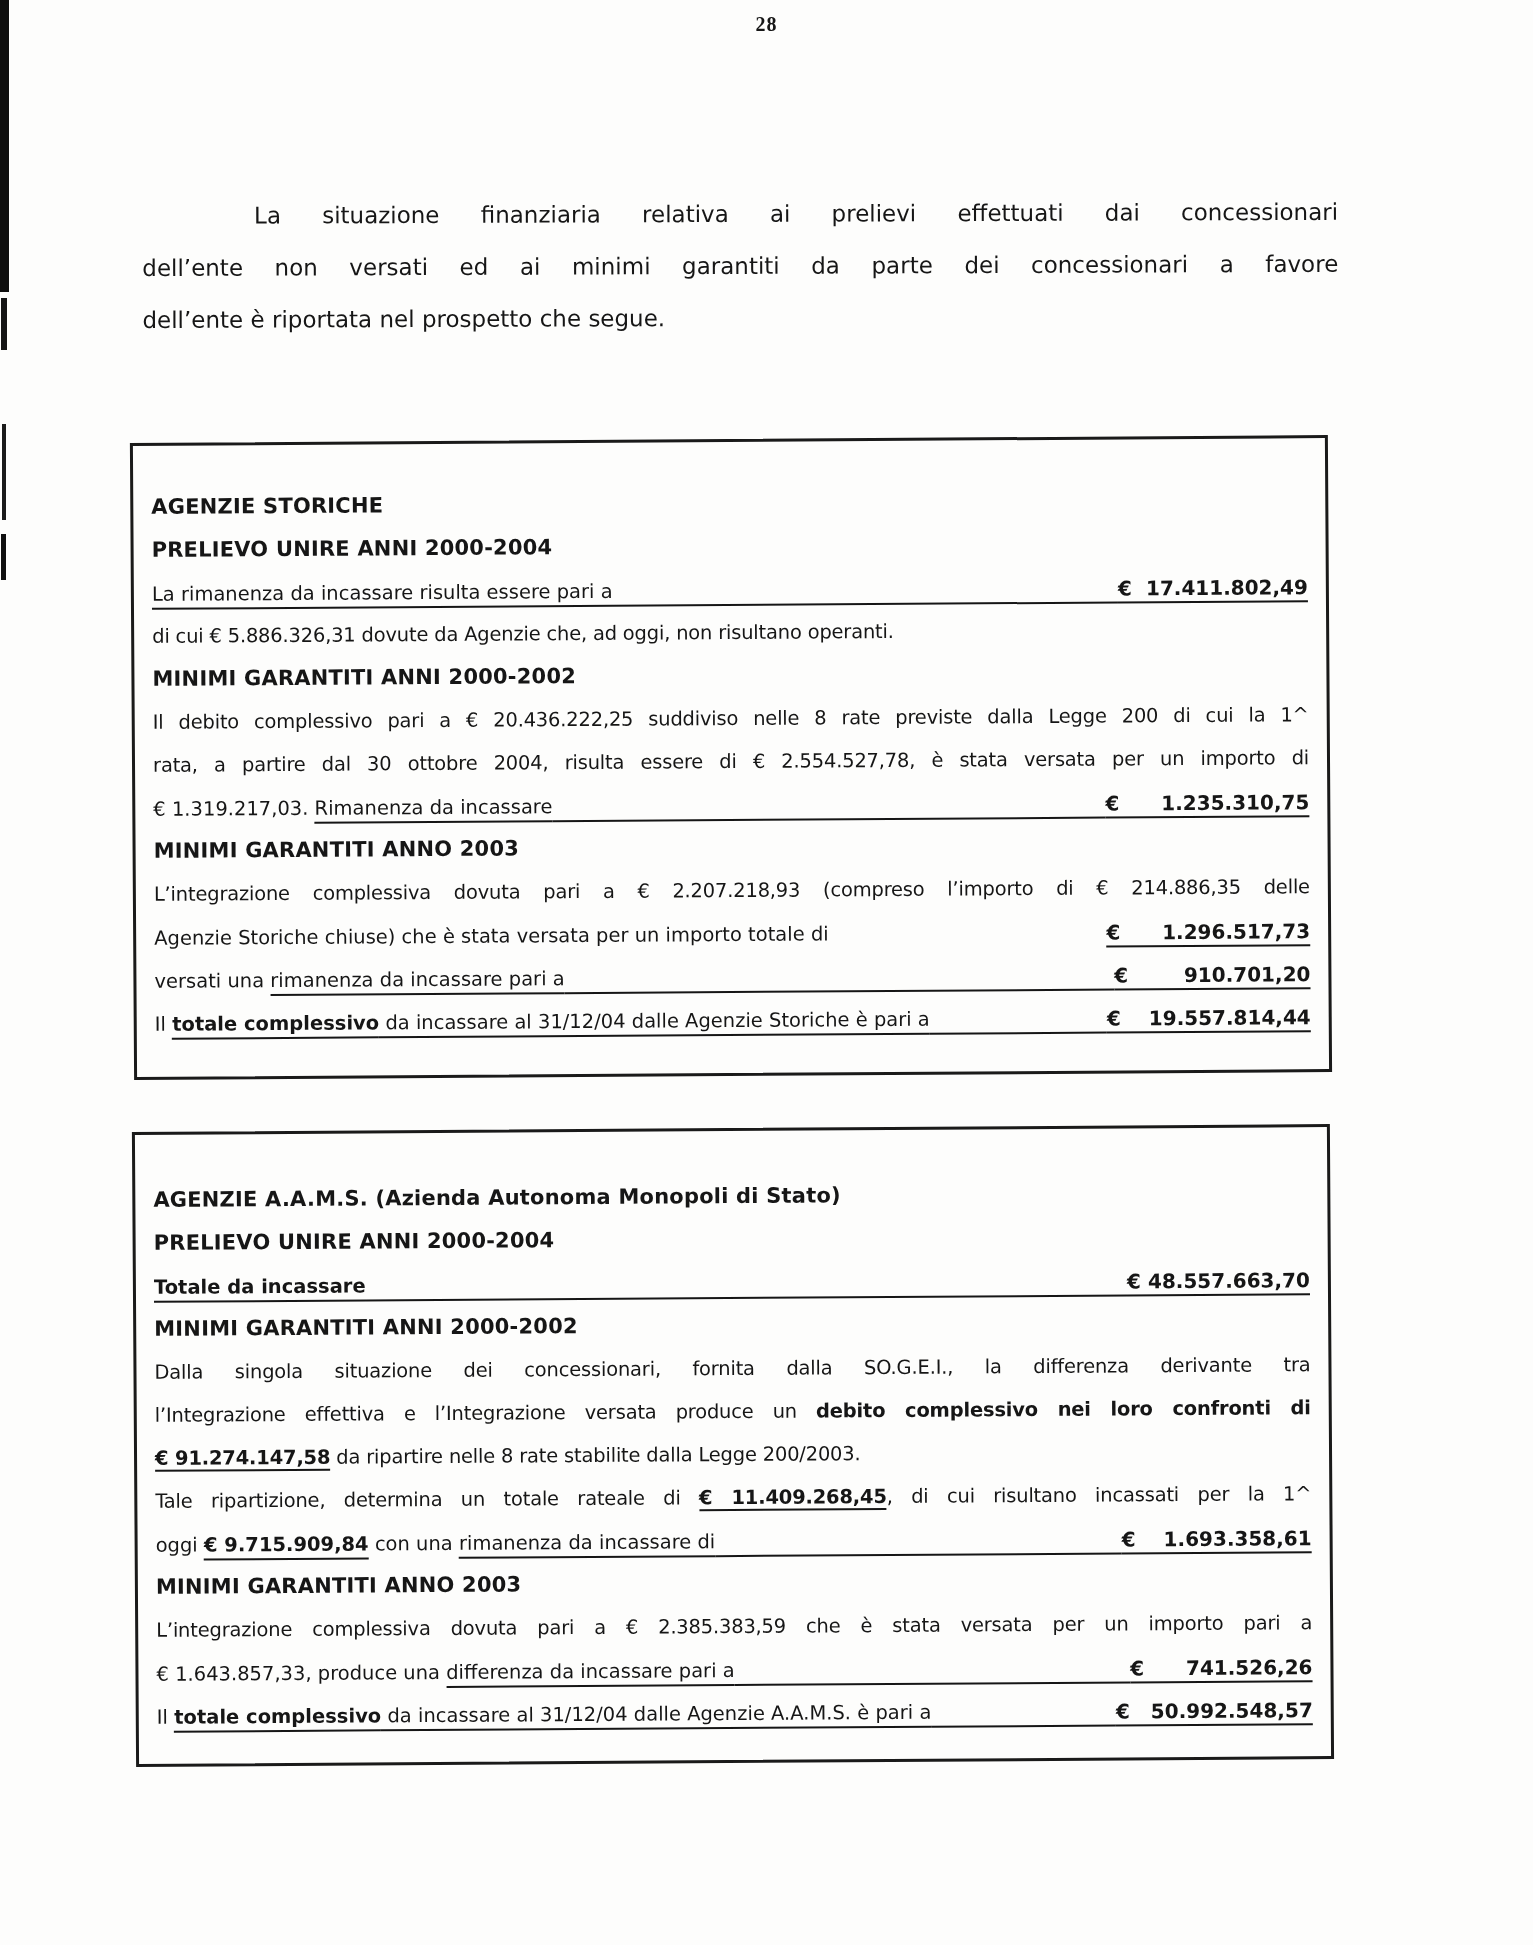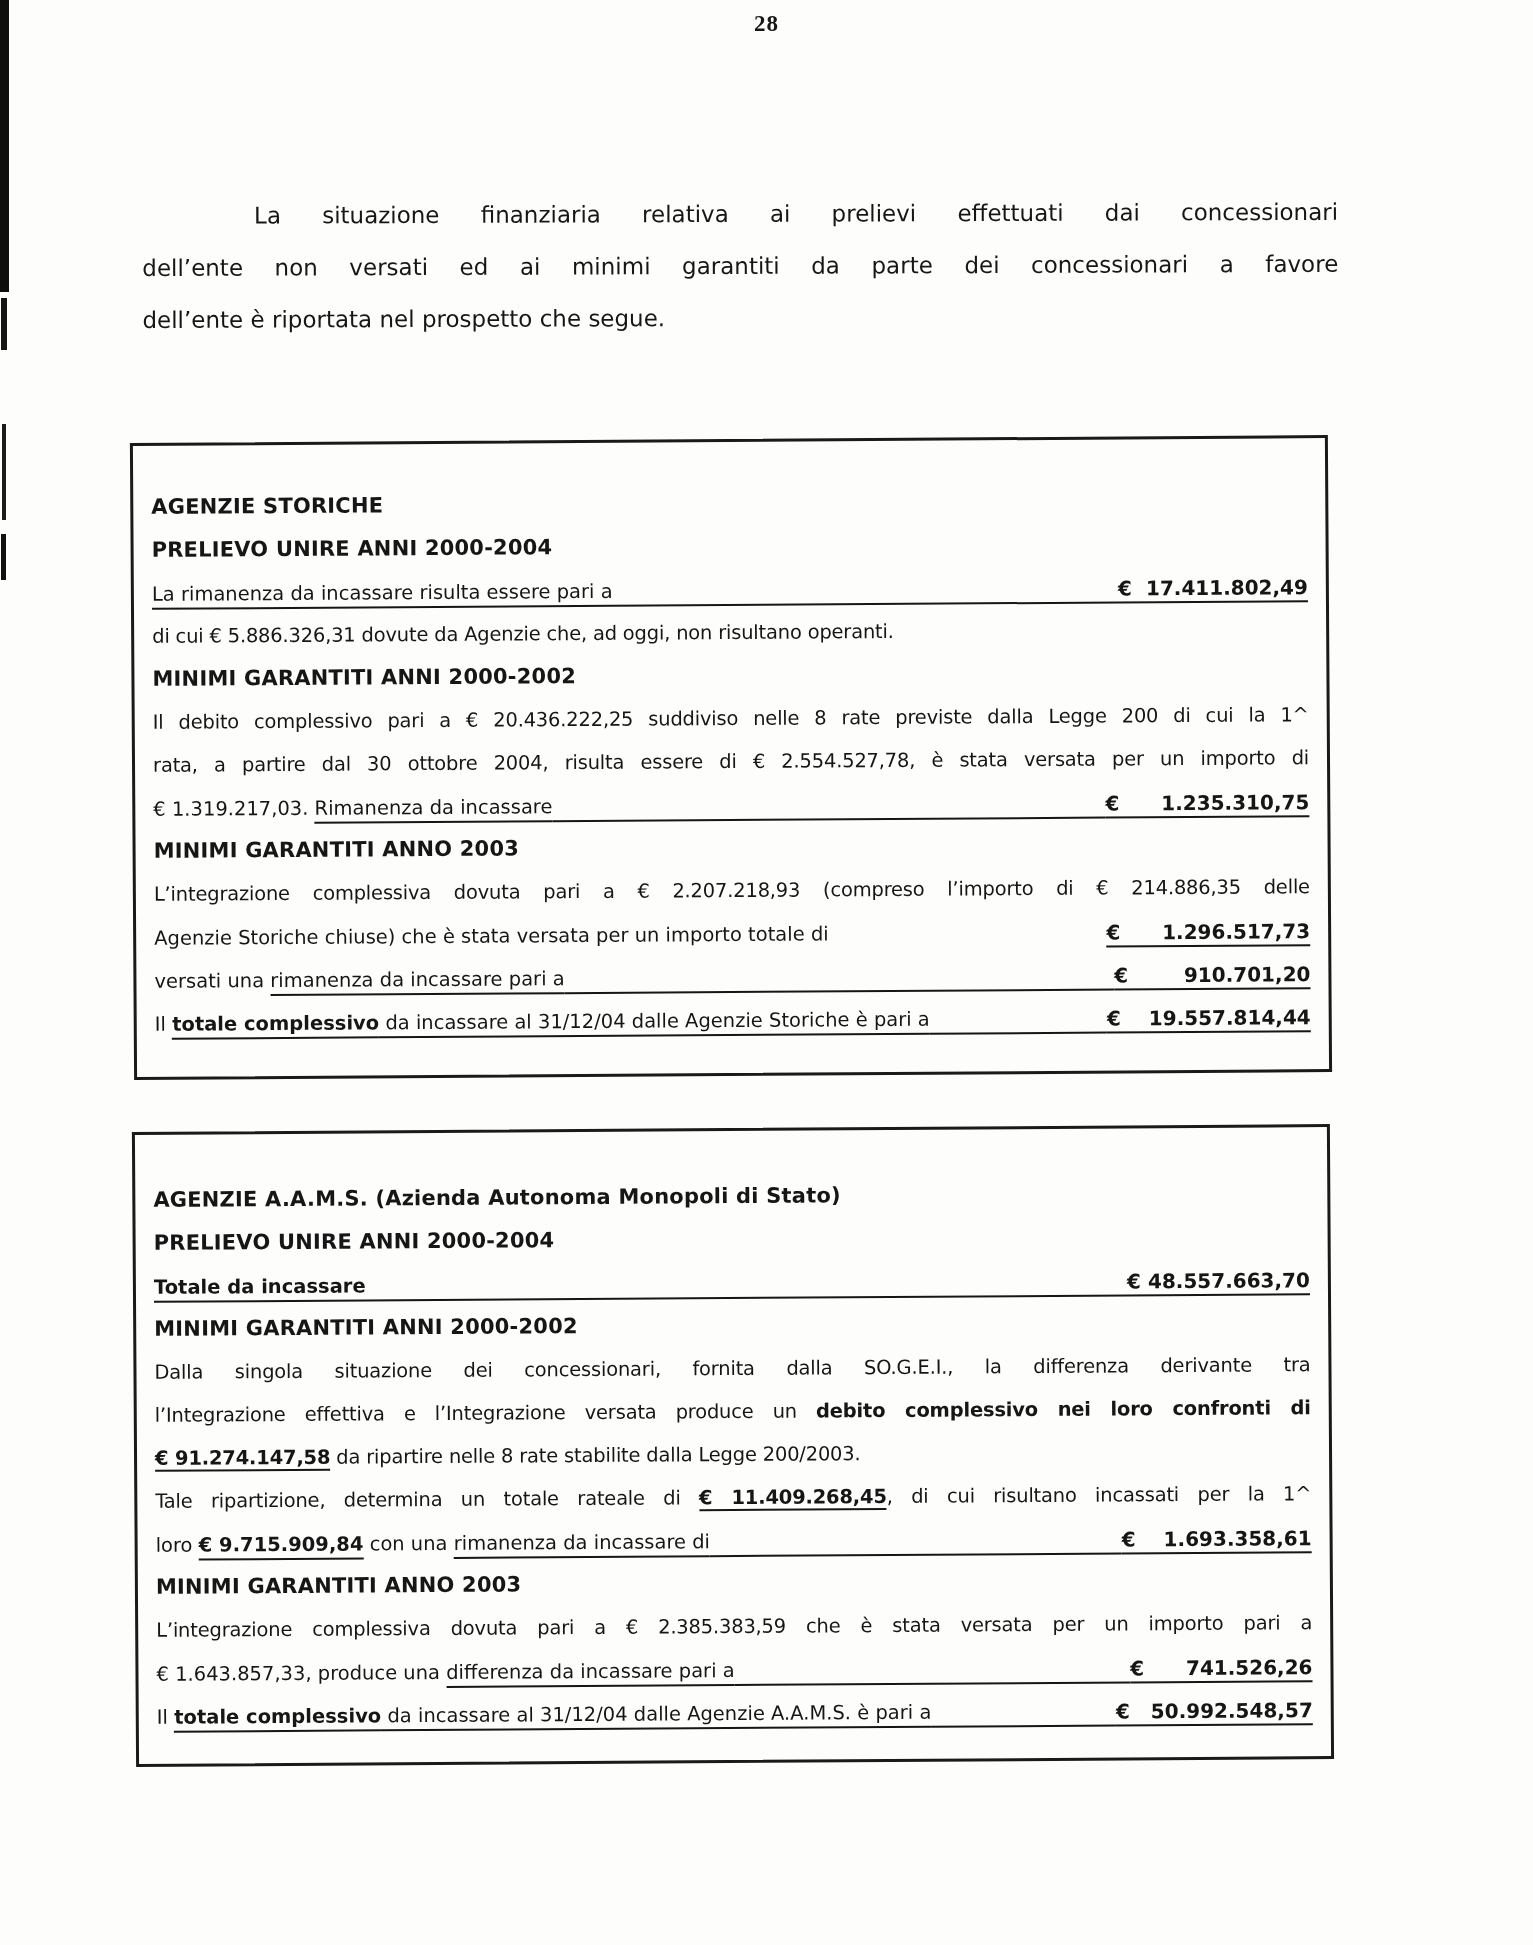--- a/index.html
+++ b/index.html
@@ -7,21 +7,21 @@
   body { width:1533px; height:1945px; position:relative; overflow:hidden;
          font-family:"DejaVu Sans", sans-serif; color:#161616; background:#fdfdfc; }
 
   .artifact { position:absolute; }
   #artifact-strip-1 { left:0;  top:0;   width:9px; height:292px; background:#0e0e0e; }
   #artifact-strip-2 { left:1px; top:298px; width:6px; height:52px; background:#151515; }
   #artifact-strip-3 { left:2px; top:424px; width:4px; height:96px; background:#1b1b1b; }
   #artifact-strip-4 { left:1px; top:534px; width:5px; height:46px; background:#101010; }
 
   .page-number { padding-top:8px; text-align:center;
-                 font-family:"Liberation Serif", serif; font-size:23px; line-height:32px;
+                 font-family:"Liberation Serif", serif; font-size:20px; line-height:32px;
                  font-weight:700; letter-spacing:1px; }
 
   .intro { margin:150px 0 0 142px; width:1196px; font-size:23px; line-height:52px;
            transform:rotate(-0.2deg); transform-origin:0 0; }
   .intro .line { text-align:justify; }
   .intro .line.just { text-align-last:justify; }
   .intro .line.indent { text-indent:112px; }
 
   .finance-box { margin-left:132px; width:1198px; border:3px solid #1a1a1a;
                  padding:40px 18px 32px 18px; transform:rotate(-0.38deg);
@@ -107,21 +107,21 @@
       <span class="b u">Totale da incassare</span>
       <span class="fill u"></span>
       <span class="amount u b">€ 48.557.663,70</span>
     </div>
     <div class="row heading"><span>MINIMI GARANTITI ANNI 2000-2002</span></div>
     <div class="row para just"><span>Dalla singola situazione dei concessionari, fornita dalla SO.G.E.I., la differenza derivante tra</span></div>
     <div class="row para just"><span>l’Integrazione effettiva e l’Integrazione versata produce un </span><span class="b">debito complessivo nei loro confronti di</span></div>
     <div class="row para"><span class="b u">€ 91.274.147,58</span><span> da ripartire nelle 8 rate stabilite dalla Legge 200/2003.</span></div>
     <div class="row para just"><span>Tale ripartizione, determina un totale rateale di </span><span class="b u">€ 11.409.268,45</span><span>, di cui risultano incassati per la 1^</span></div>
     <div class="row leader">
-      <span>loro </span>
+      <span>oggi </span>
       <span class="b u">€ 9.715.909,84</span>
       <span> con una </span>
       <span class="u">rimanenza da incassare di</span>
       <span class="fill u"></span>
       <span class="amount u b">€    1.693.358,61</span>
     </div>
     <div class="row heading"><span>MINIMI GARANTITI ANNO 2003</span></div>
     <div class="row para just"><span>L’integrazione complessiva dovuta pari a € 2.385.383,59 che è stata versata per un importo pari a</span></div>
     <div class="row leader">
       <span>€ 1.643.857,33, produce una </span>

